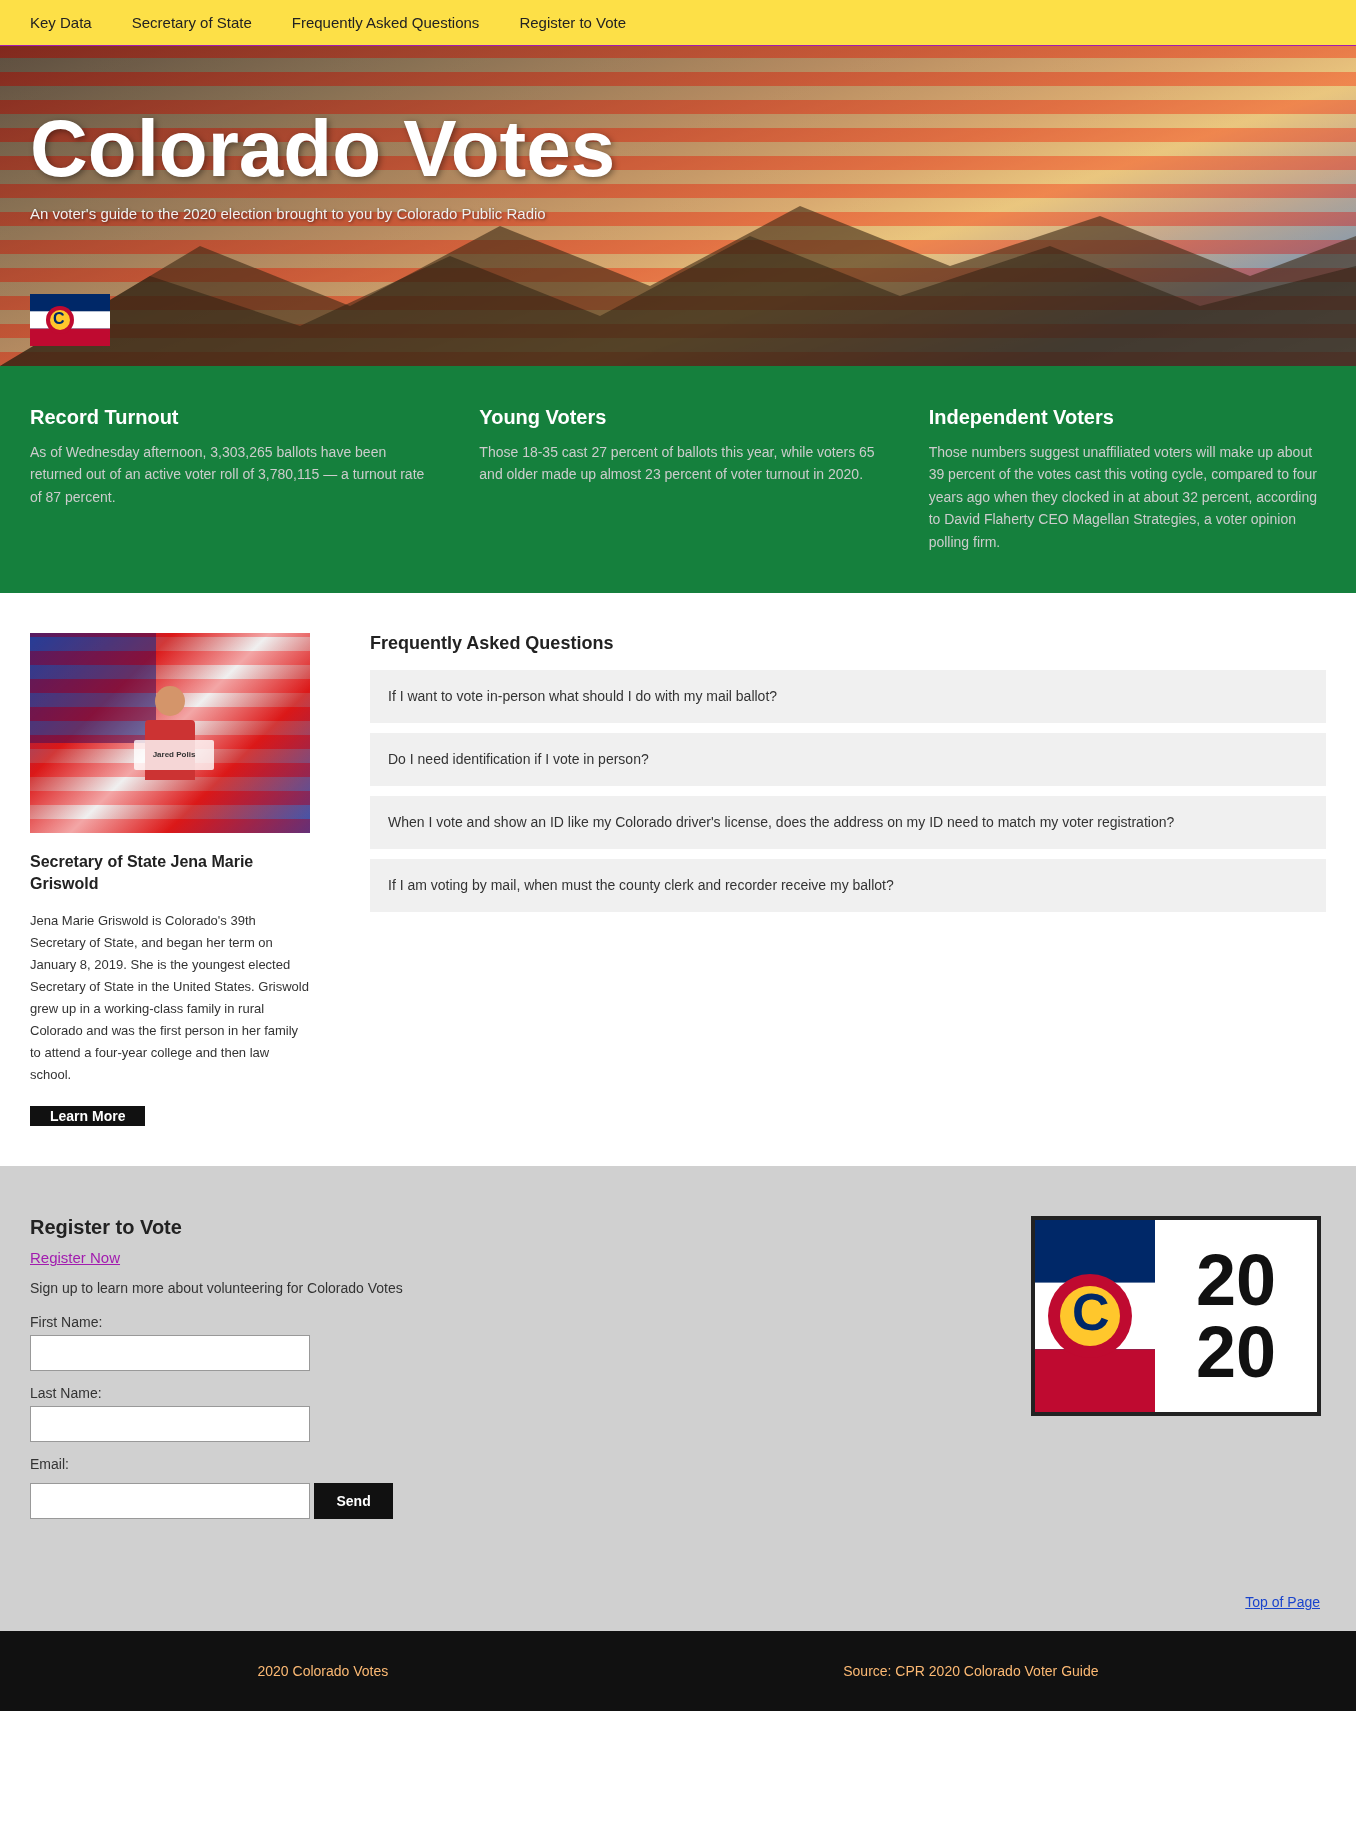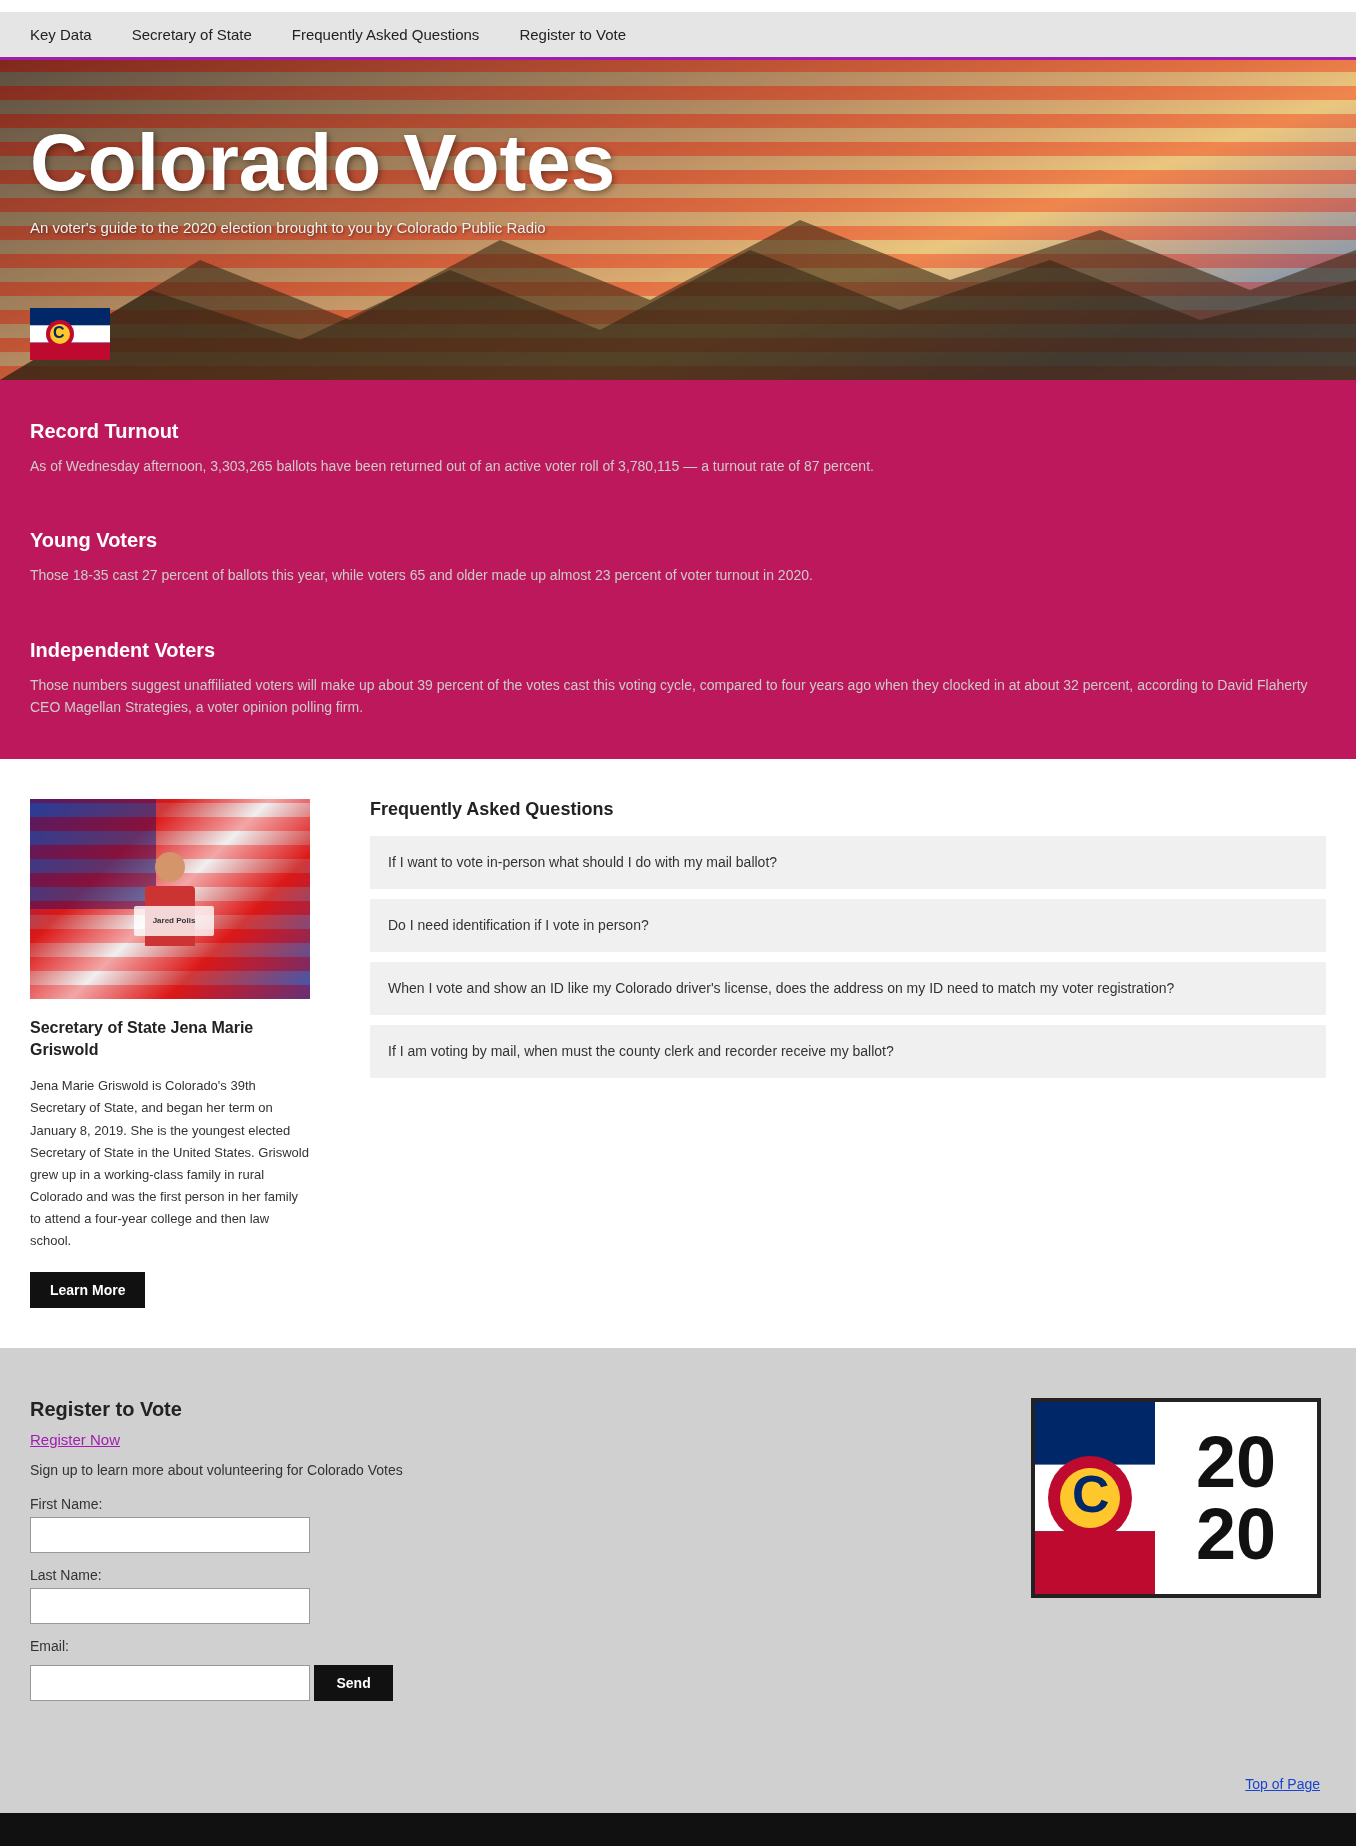--- a/index.html
+++ b/index.html
@@ -3,24 +3,23 @@
   <meta charset="utf-8">
   <style>
     * { box-sizing: border-box; margin: 0; padding: 0; }
     body { font-family: Arial, sans-serif; background: #fff; color: #222; }
 
     
     nav {
       display: flex;
       align-items: center;
       padding: 14px 30px;
-      border-bottom: 3px solid #a21caf;
-      background: #e5e5e5;
+      border-bottom: 1px solid #a21caf;
+      background: #fde047;
       gap: 40px;
-      margin-top: 12px;
     }
     nav a {
       text-decoration: none;
       color: #222;
       font-size: 15px;
       white-space: nowrap;
     }
 
     
     .hero {
@@ -55,26 +54,25 @@
       z-index: 2;
       width: 80px;
       height: 52px;
     }
 
     
     .co-flag-svg { width: 80px; height: 52px; }
 
     
     .stats-bar {
-      background: #be185d;
+      background: #15803d;
       color: #fff;
       display: flex;
       padding: 40px 30px;
       gap: 52px;
-      flex-direction: column;
     }
     .stat-item {
       flex: 1;
     }
     .stat-title {
       font-size: 20px;
       font-weight: 700;
       margin-bottom: 12px;
     }
     .stat-text {
@@ -172,21 +170,21 @@
     .sos-bio {
       font-size: 13px;
       line-height: 1.7;
       color: #333;
       margin-bottom: 20px;
     }
     .learn-more-btn {
       background: #111;
       color: #fff;
       border: none;
-      padding: 10px 20px;
+      padding: 2px 20px;
       font-size: 14px;
       cursor: pointer;
       font-weight: 600;
     }
 
     
     .right-col {
       flex: 1;
     }
     .faq-title {

